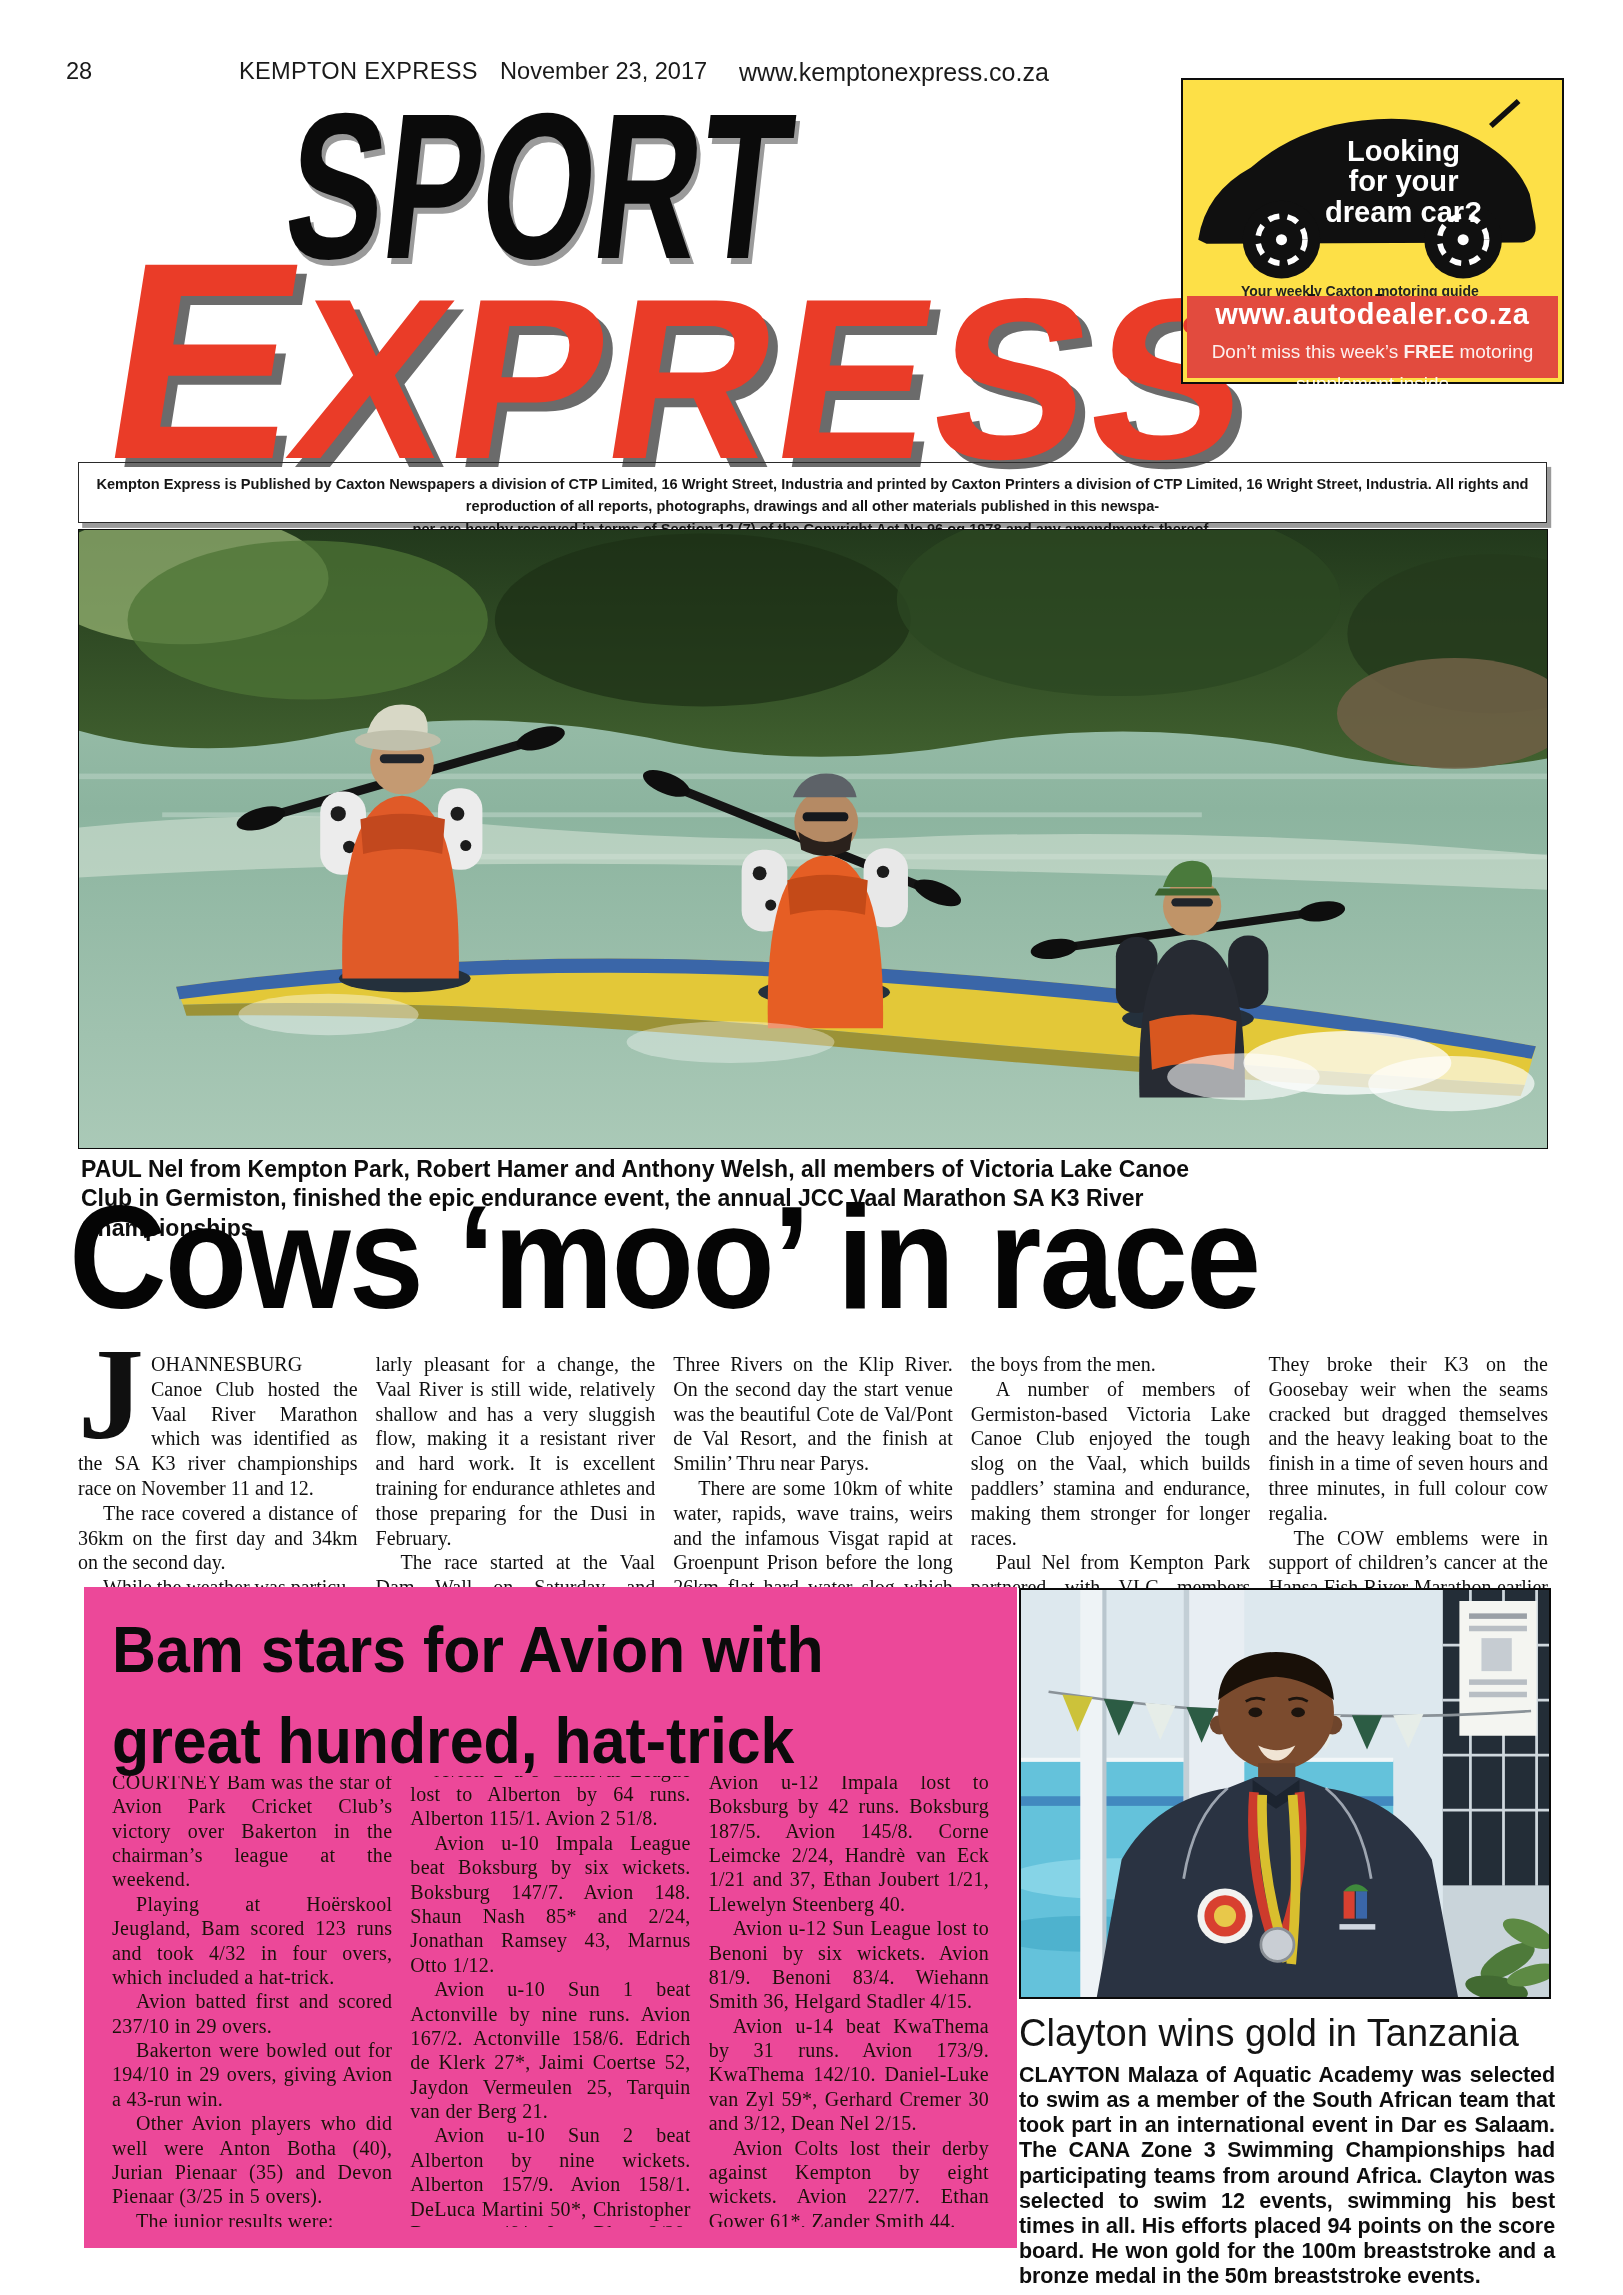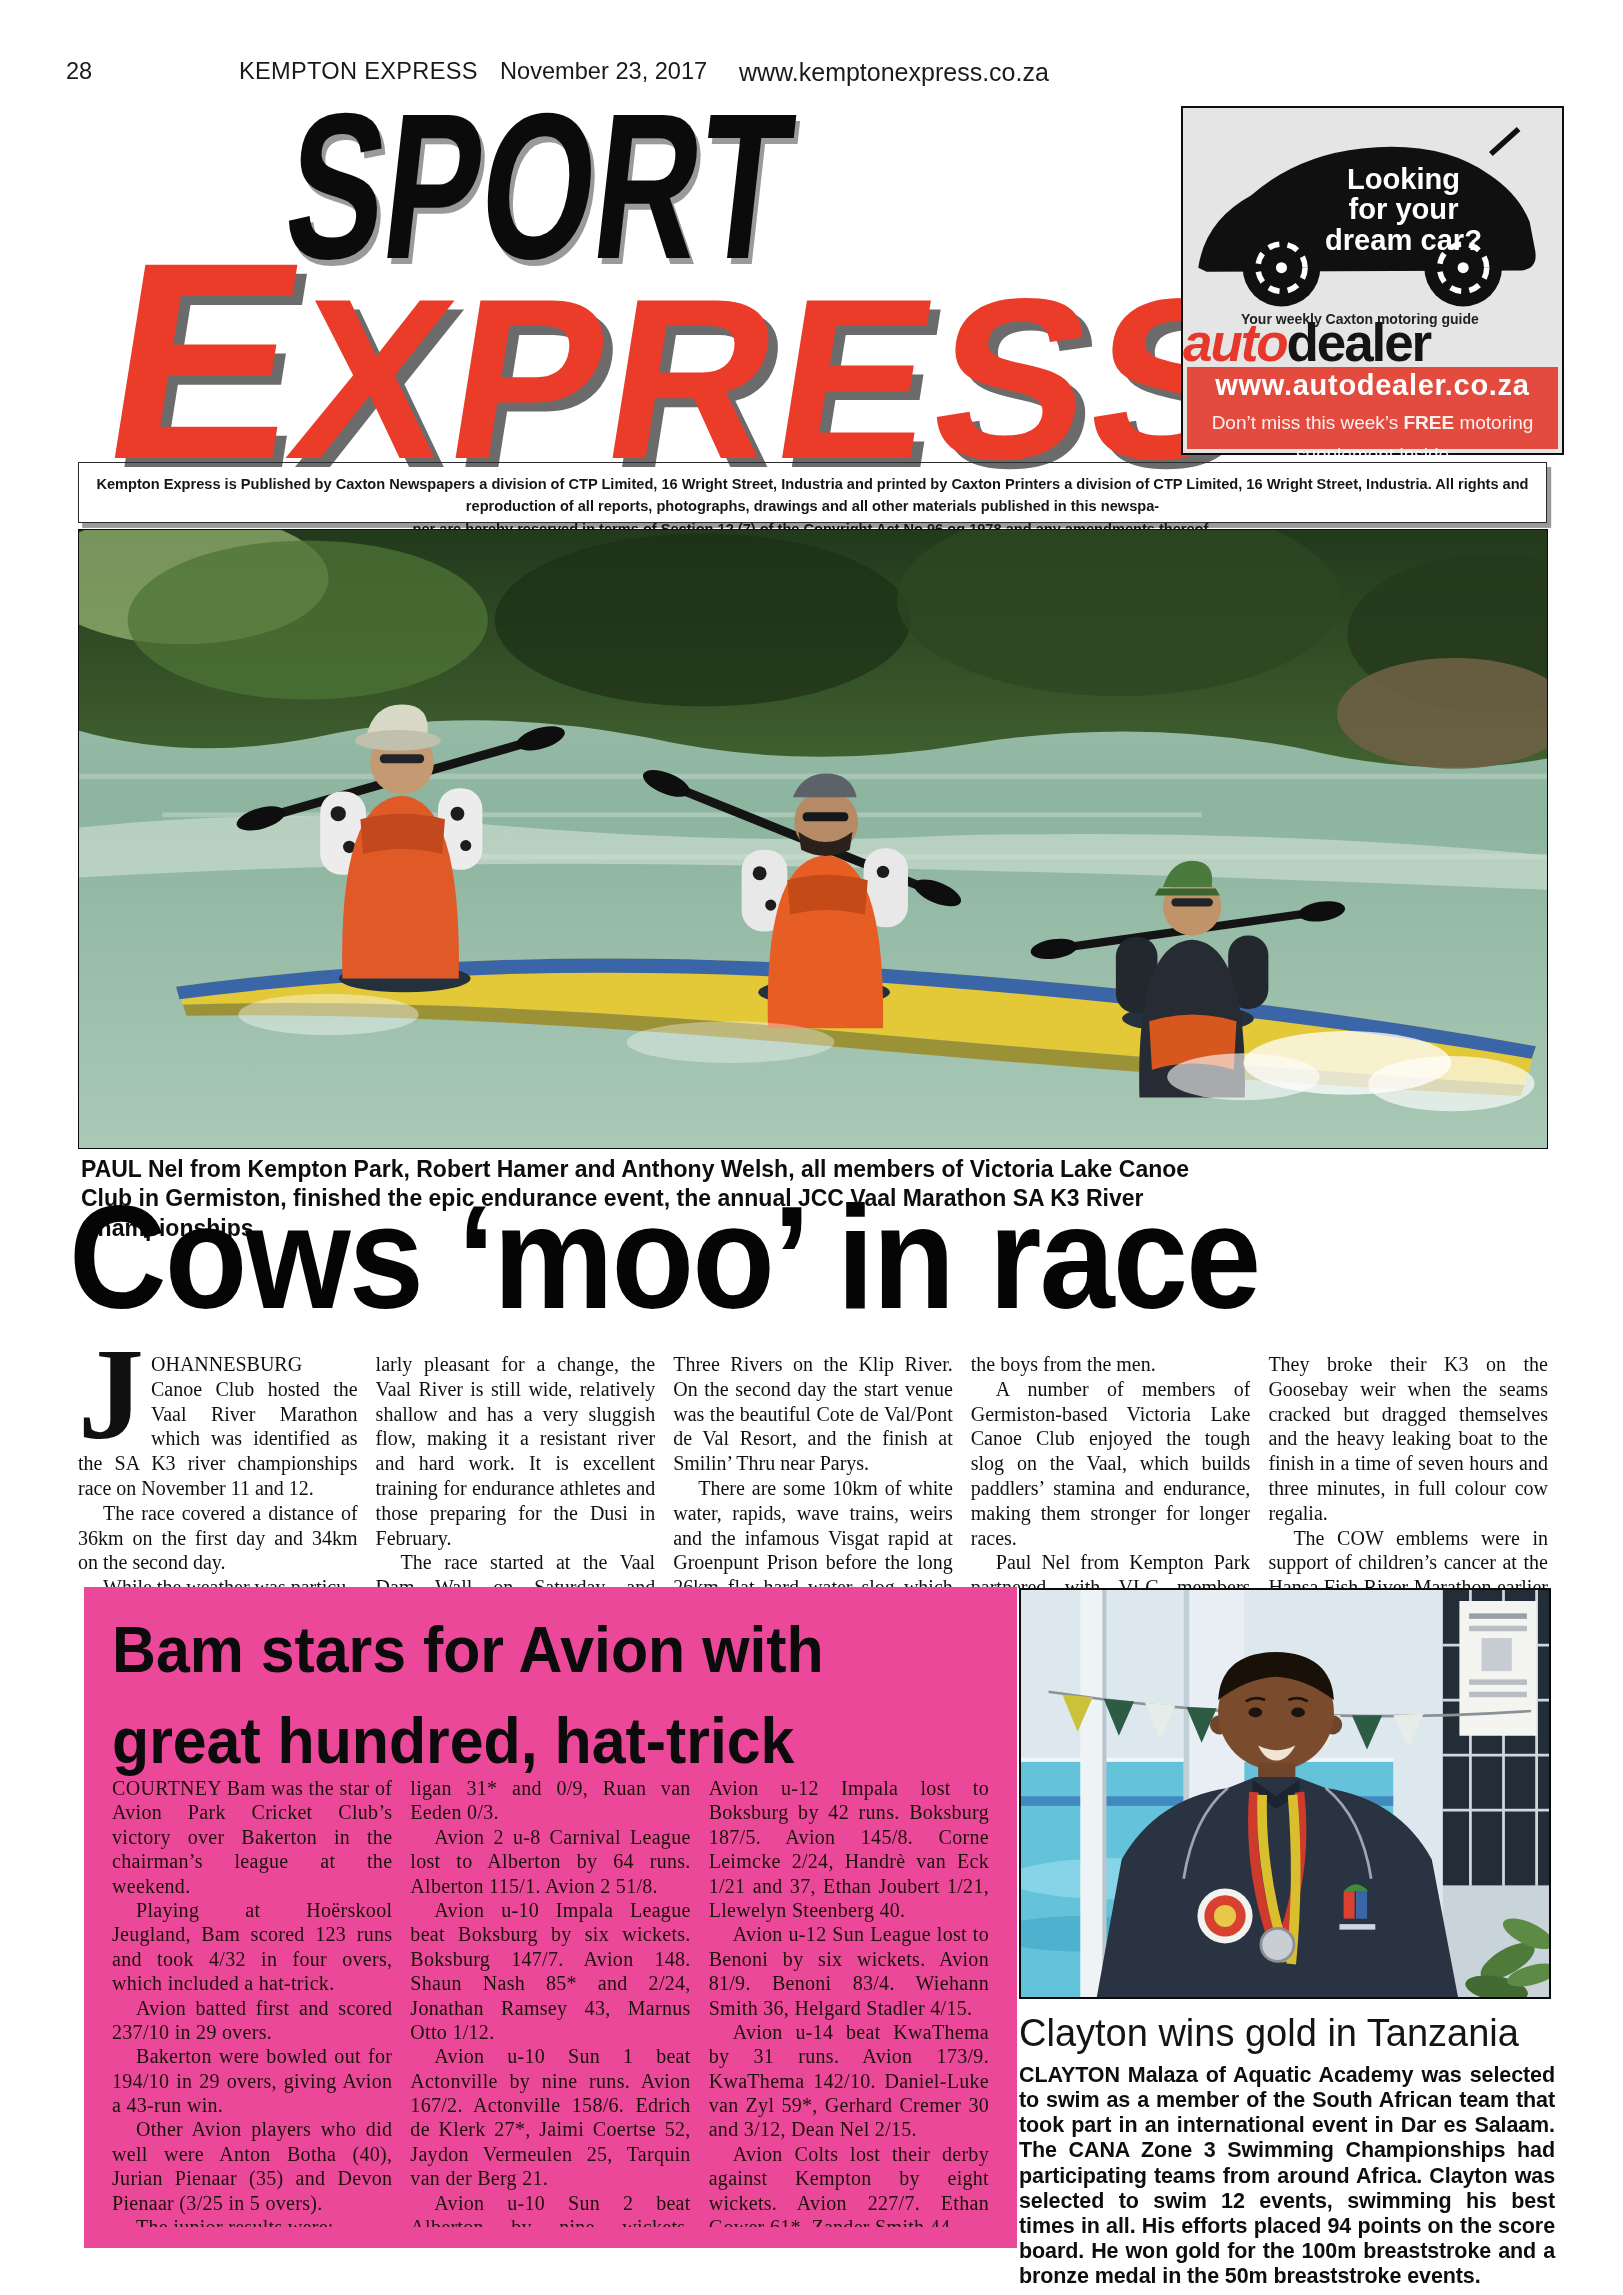--- a/index.html
+++ b/index.html
@@ -15,21 +15,21 @@
   
   .mast-sport{position:absolute;left:300px;top:82px;font-size:208px;font-weight:bold;line-height:1;
       color:#0b0b0b;transform:scaleX(.70) skewX(-9deg);transform-origin:left top;white-space:nowrap;
       text-shadow:6.2px 5.6px 0 #9a9a9a;}
   .mast-express{position:absolute;left:89px;top:221px;line-height:1;white-space:nowrap;
       transform:skewX(-9deg);transform-origin:left bottom;font-weight:bold;color:#ea3c28;
       text-shadow:11px 9px 0 #6b6b6b;}
   .mast-express .big{font-size:281px;line-height:1;vertical-align:baseline;}
   .mast-express .rest{font-size:229px;letter-spacing:4.2px;vertical-align:baseline;}
   
-  .ad{position:absolute;left:1181px;top:106px;width:383px;height:349px;background:#e5e5e5;
+  .ad{position:absolute;left:1181px;top:78px;width:383px;height:306px;background:#fde047;
       border:2.1px solid #0d0d0d;box-sizing:border-box;}
   .ad .car{position:absolute;left:4.2px;top:2.8px;width:372px;height:208px;}
   .ad .logoline{position:absolute;left:0;top:208px;width:100%;text-align:left;white-space:nowrap;}
   .ad .tagline{position:absolute;left:58px;top:203px;font-size:14px;font-weight:bold;color:#222;}
   .ad .brand{font-size:53px;font-weight:bold;line-height:1;}
   .ad .brand .auto{color:#e6392b;font-style:italic;letter-spacing:-2.1px;}
   .ad .brand .dealer{color:#141414;letter-spacing:-2.1px;}
   .ad .banner{position:absolute;left:4.2px;right:4.2px;bottom:4.2px;height:82px;background:#e24b3e;
       color:#fff;text-align:center;padding-top:2px;box-sizing:border-box;}
   .ad .banner .url{font-size:29px;font-weight:bold;letter-spacing:0.7px;}
@@ -56,21 +56,21 @@
   .article p{margin:0;text-align:justify;}
   .article p + p{text-indent:1.25em;}
   .dropcap{float:left;font-size:132px;line-height:.58;font-weight:bold;margin:4.2px 7px 0 0;
       font-family:"Liberation Serif",serif;}
   
   .cream{position:absolute;left:84px;top:1587px;width:933px;height:661px;background:#ec4899;}
   .cream .bam-head{position:absolute;left:28px;top:18px;font-size:64px;font-weight:bold;line-height:1.42;
       color:#0b0b0b;transform:scaleX(.95);transform-origin:left top;white-space:nowrap;}
   .cream .cols{position:absolute;left:28px;top:189px;width:877px;height:451px;display:flex;gap:18px;
       font-family:"Liberation Serif",serif;font-size:20px;line-height:1.22;letter-spacing:0.3px;
-      color:#1b120a;overflow:hidden;}
+      color:#1b120a;overflow:hidden;align-items:center;}
   .cream .col{flex:1 1 0;overflow:hidden;}
   .cream p{margin:0;text-align:justify;}
   .cream p + p{text-indent:1.2em;}
   
   .photo-swim{position:absolute;left:1019px;top:1588px;width:532px;height:411px;border:2.1px solid #0a0a0a;
       box-sizing:border-box;overflow:hidden;}
   .photo-swim svg{display:block;width:100%;height:100%;}
   .caption-swim{position:absolute;left:1019px;top:2012px;font-size:38px;color:#141414;}
   .clayton-body{position:absolute;left:1019px;top:2063px;width:536px;font-size:21.5px;font-weight:bold;
       line-height:1.17;text-align:justify;letter-spacing:-0.1px;color:#0d0d0d;}

